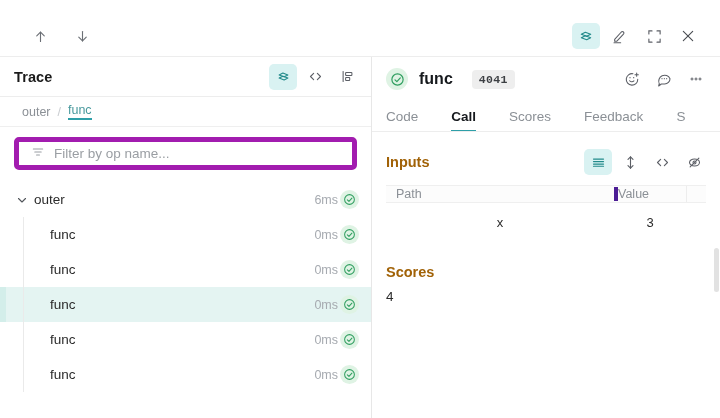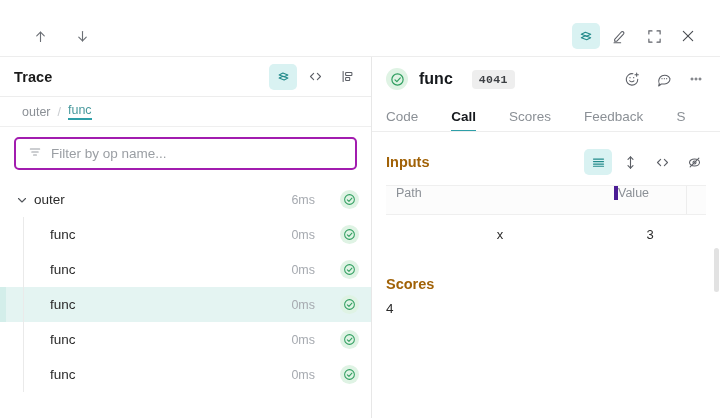--- a/index.html
+++ b/index.html
@@ -55,40 +55,40 @@
     padding: 0 14px 0 22px;
     font-size: 12.5px;
     border-bottom: 1px solid #efefef;
   }
   .crumb { color: #8b9096; cursor: pointer; }
   .crumb-sep { color: #c9ccd0; }
   .crumb.active { color: #4a9a9e; border-bottom: 2px solid #2e9fa8; padding-bottom: 1px; }
 
   .filter-wrap { padding: 10px 14px 8px 14px; }
   .filter-box {
-    height: 33px; border: 2px solid #a21caf; border-radius: 5px;
+    height: 33px; border: 5px solid #a21caf; border-radius: 5px;
     display: flex; align-items: center; gap: 9px; padding: 4px 12px;
     background: #fff;
   }
   .filter-box .ph { font-size: 13.5px; color: #9a9ea3; }
 
   .tree { flex: 1; overflow: hidden; padding-top: 4px; background:#fff; }
   .row {
     height: 35px; display: flex; align-items: center;
     padding-right: 12px; position: relative; cursor: pointer;
     font-size: 13.5px; color: #2b2b2b;
   }
   .row.selected { background: #e4f4f2; }
   .row .edge { position: absolute; left: 0; top: 0; bottom: 0; width: 6px; }
   .row.selected .edge { background: #d3eeea; }
   .row .guide { position: absolute; left: 23px; top: 0; bottom: 0; width: 1px; background: #eaeaea; }
   .row .chev { width: 14px; margin-left: 16px; display: flex; align-items: center; color: #51555a; }
   .row .label { margin-left: 4px; }
   .row.child .label { margin-left: 50px; }
-  .row .dur { margin-left: auto; font-size: 12.5px; color: #a6aab0; padding-right: 25px; }
+  .row .dur { margin-left: auto; font-size: 12.5px; color: #a6aab0; padding-right: 2px; }
   .status {
     width: 19px; height: 19px; border-radius: 50%;
     background: #dff3e4; display: flex; align-items: center; justify-content: center;
     flex: 0 0 auto;
   }
 
   
   .right { flex: 1; display: flex; flex-direction: column; background: #fff; min-width: 0; }
   .call-head {
     height: 44px; min-height: 44px;
@@ -126,21 +126,21 @@
 
   .section-head {
     display: flex; align-items: center;
     padding: 17px 12px 10px 14px;
   }
   .section-title { font-size: 14.5px; font-weight: 700; color: #a16207; }
   .section-icons { margin-left: auto; display: flex; align-items: center; gap: 4px; }
 
   .kv-table { margin: 0 14px 0 14px; }
   .kv-head {
-    display: flex; height: 30px; align-items: flex-start;
+    display: flex; height: 18px; align-items: center;
     background: #fcfcfc; border-top: 1px solid #efefef; border-bottom: 1px solid #efefef;
     font-size: 12.5px; color: #8b9096;
   }
   .kv-head .c1 { width: 228px; padding-left: 10px; }
   .kv-head .c2 { flex: 1; padding-left: 0; border-left: 4px solid #4c1d95; }
   .kv-head .c3 { width: 20px; border-left: 1px solid #ededed; height: 100%; }
   .kv-row { display: flex; height: 38px; align-items: center; font-size: 13px; color: #2b2b2b; }
   .kv-row .c1 { width: 228px; text-align: center; }
   .kv-row .c2 { flex: 1; text-align: center; }
   .kv-row .c3 { width: 20px; }

